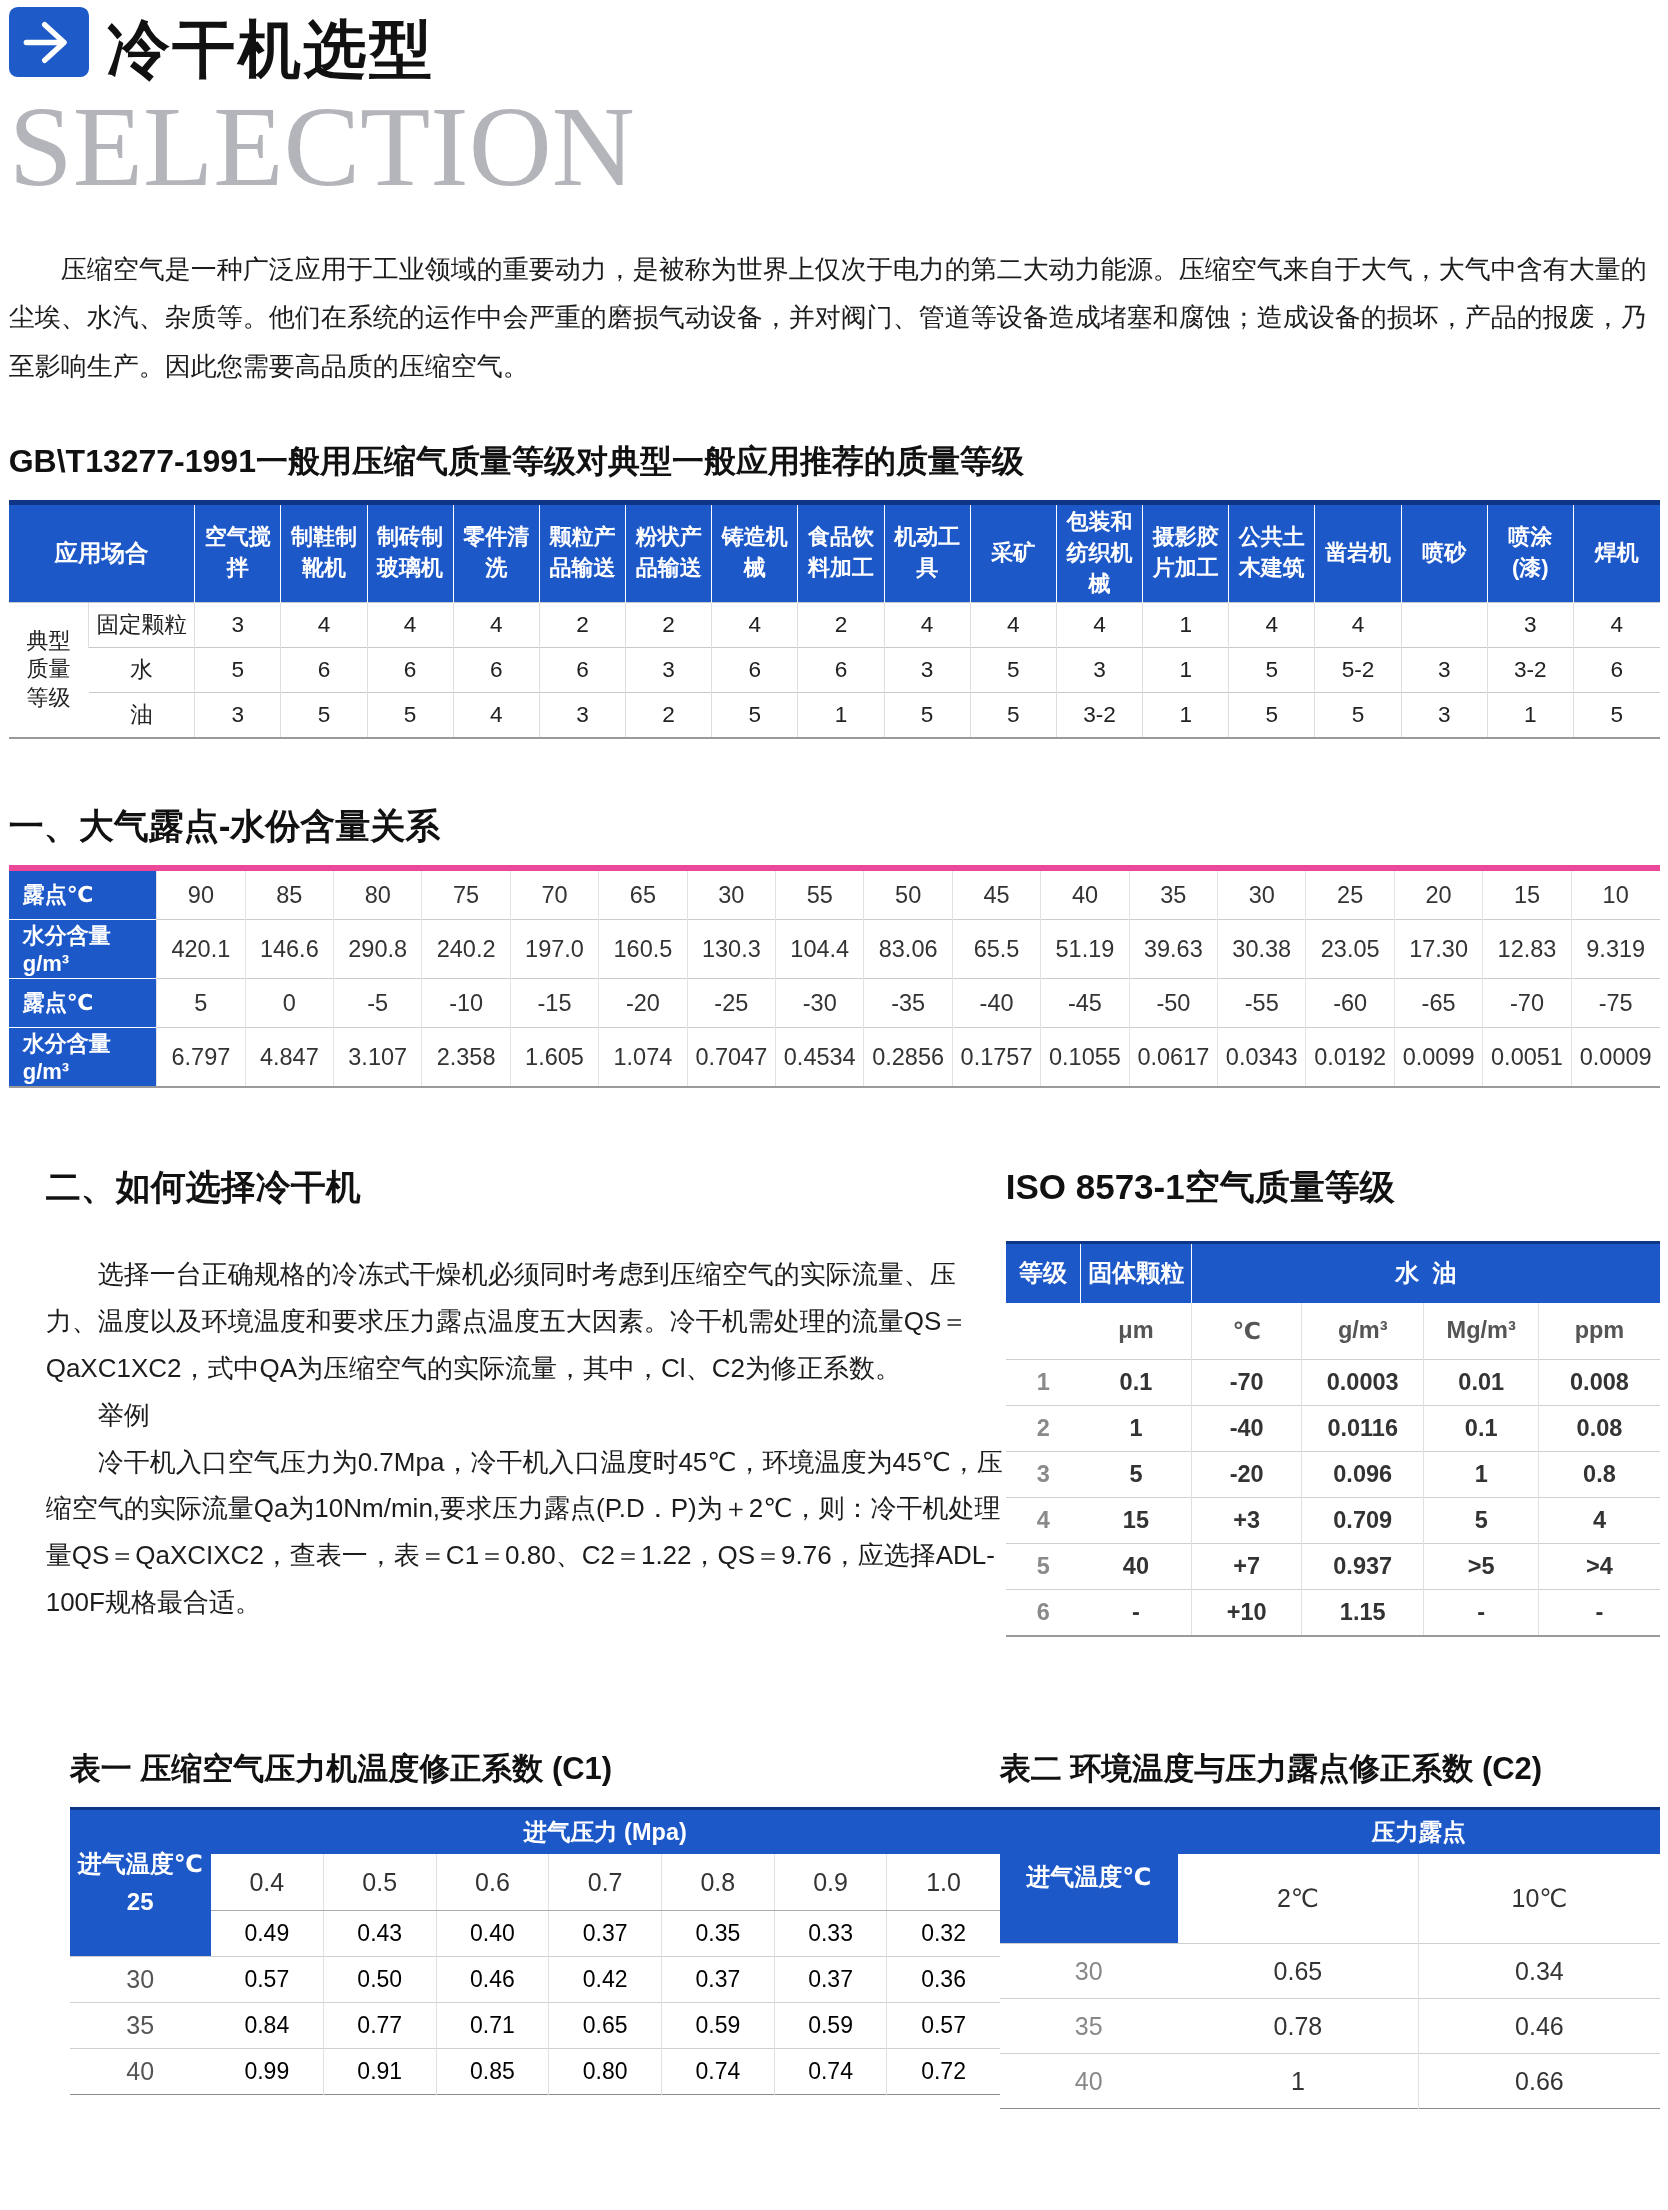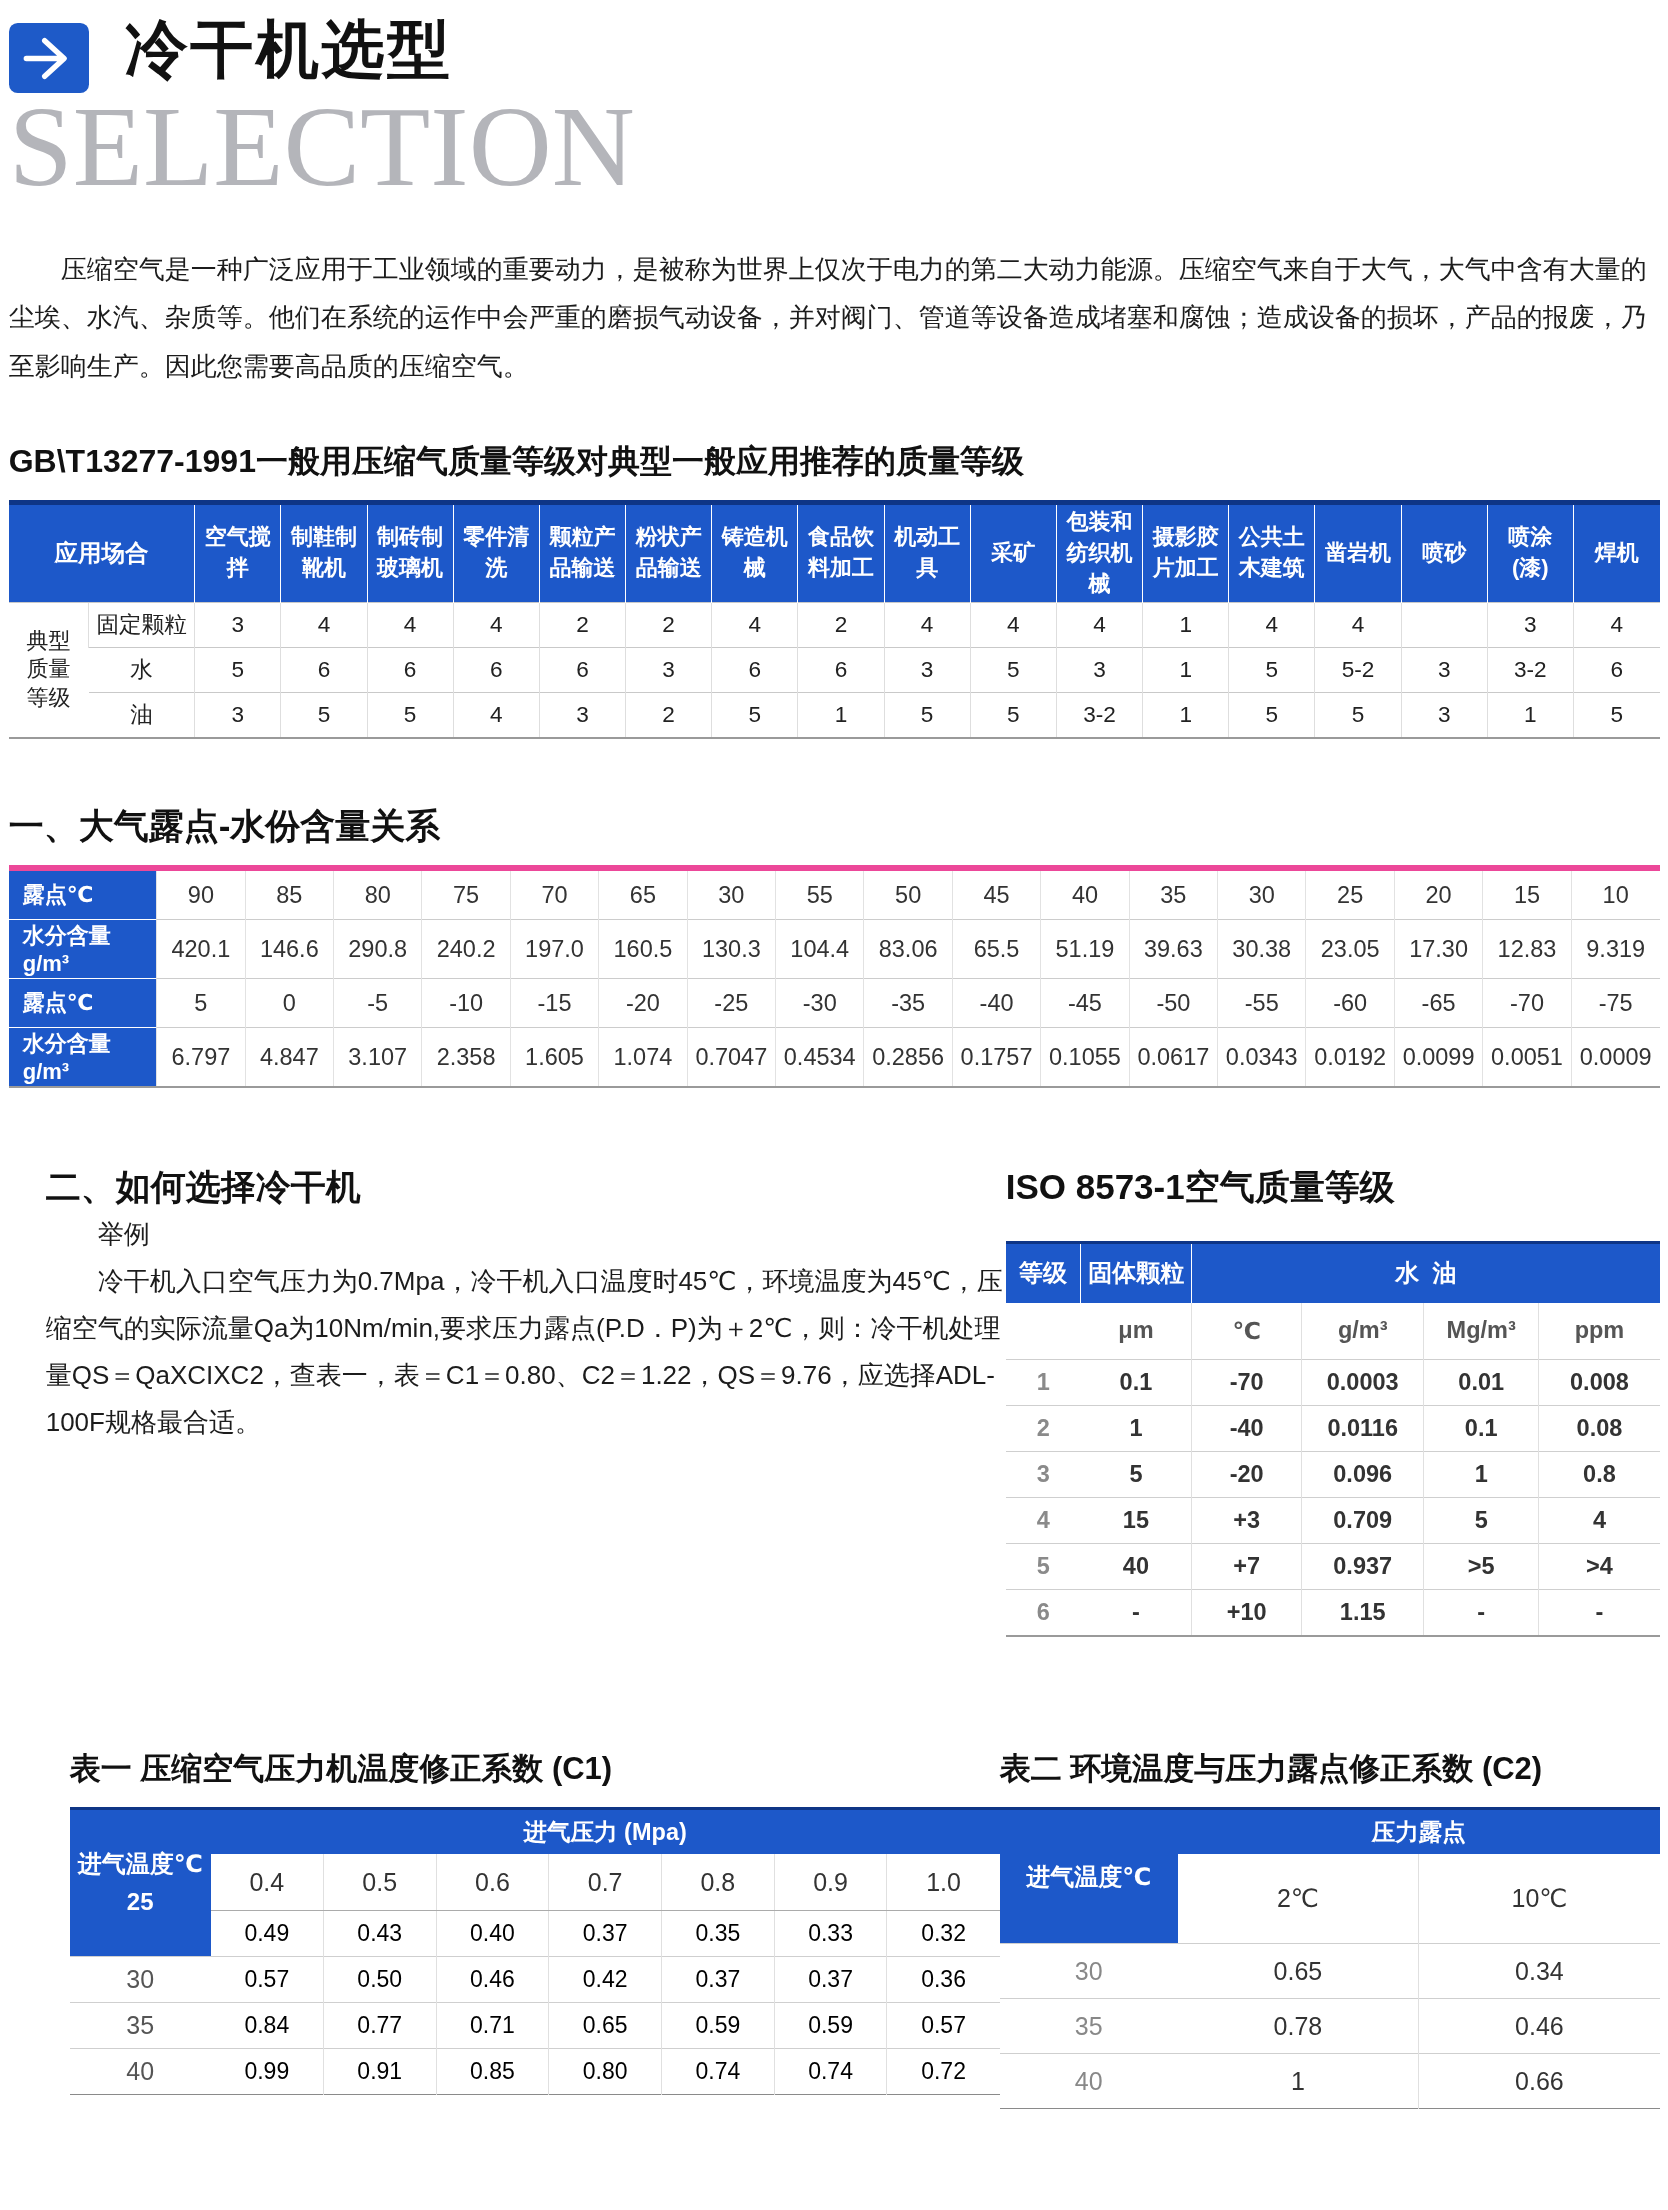--- a/index.html
+++ b/index.html
@@ -1,19 +1,19 @@
 <!DOCTYPE html>
 <html style="font-size:14px"><head>
 <meta charset="utf-8">
 <style>
   html,body{margin:0;padding:0;background:#fff;}
   body{width:1669px;height:2211px;overflow:hidden;font-family:"Liberation Sans","DejaVu Sans",sans-serif;color:#1c1c1c;}
   .page{padding:0 8.7px;width:1651px;}
   
-  .titlerow{display:flex;align-items:flex-end;gap:36px;padding-top:7px;}
+  .titlerow{display:flex;align-items:flex-start;gap:18px;padding-top:7px;}
   .arrowbox{width:80px;height:70px;background:#1e5ac8;border-radius:8.7px;display:flex;align-items:center;justify-content:center;flex:0 0 auto;}
   .pagetitle{font-size:63px;font-weight:700;letter-spacing:2.6px;margin:0;color:#111;}
   .big-en{font-family:"Liberation Serif","DejaVu Serif",serif;font-size:115px;line-height:1.02;white-space:nowrap;color:#2e52bd;margin-top:12px;}
   .big-en.gray{color:#b4b5ba;margin-top:-5.2px;}
   
   .intro{margin:40px 3.5px 0 0;font-size:26px;line-height:1.86;text-indent:2em;}
   
   .gbhead{margin:50px 0 0 0;font-size:32px;font-weight:700;color:#111;}
   .sechead{margin:64px 0 0 0;font-size:35px;font-weight:700;color:#111;}
   .cols .sechead{margin-top:0;}
@@ -294,20 +294,21 @@
           <td>0.0099</td>
           <td>0.0051</td>
           <td>0.0009</td>
         </tr>
       </tbody>
     </table>
 
   <div class="cols">
     <div class="leftcol">
       <h2 class="sechead">二、如何选择冷干机</h2>
+      <p class="ind first">选择一台正确规格的冷冻式干燥机必须同时考虑到压缩空气的实际流量、压力、温度以及环境温度和要求压力露点温度五大因素。冷干机需处理的流量QS＝QaXC1XC2，式中QA为压缩空气的实际流量，其中，Cl、C2为修正系数。</p>
       <p class="ind">举例</p>
       <p class="ind">冷干机入口空气压力为0.7Mpa，冷干机入口温度时45℃，环境温度为45℃，压缩空气的实际流量Qa为10Nm/min,要求压力露点(P.D．P)为＋2℃，则：冷干机处理量QS＝QaXCIXC2，查表一，表＝C1＝0.80、C2＝1.22，QS＝9.76，应选择ADL-100F规格最合适。</p>
     </div>
     <div class="rightcol">
       <h2 class="sechead">ISO 8573-1空气质量等级</h2>
       <table id="iso" class="tbl iso">
           <colgroup>
             <col style="width: 75px;">
             <col style="width: 111px;">
             <col style="width: 110px;">

